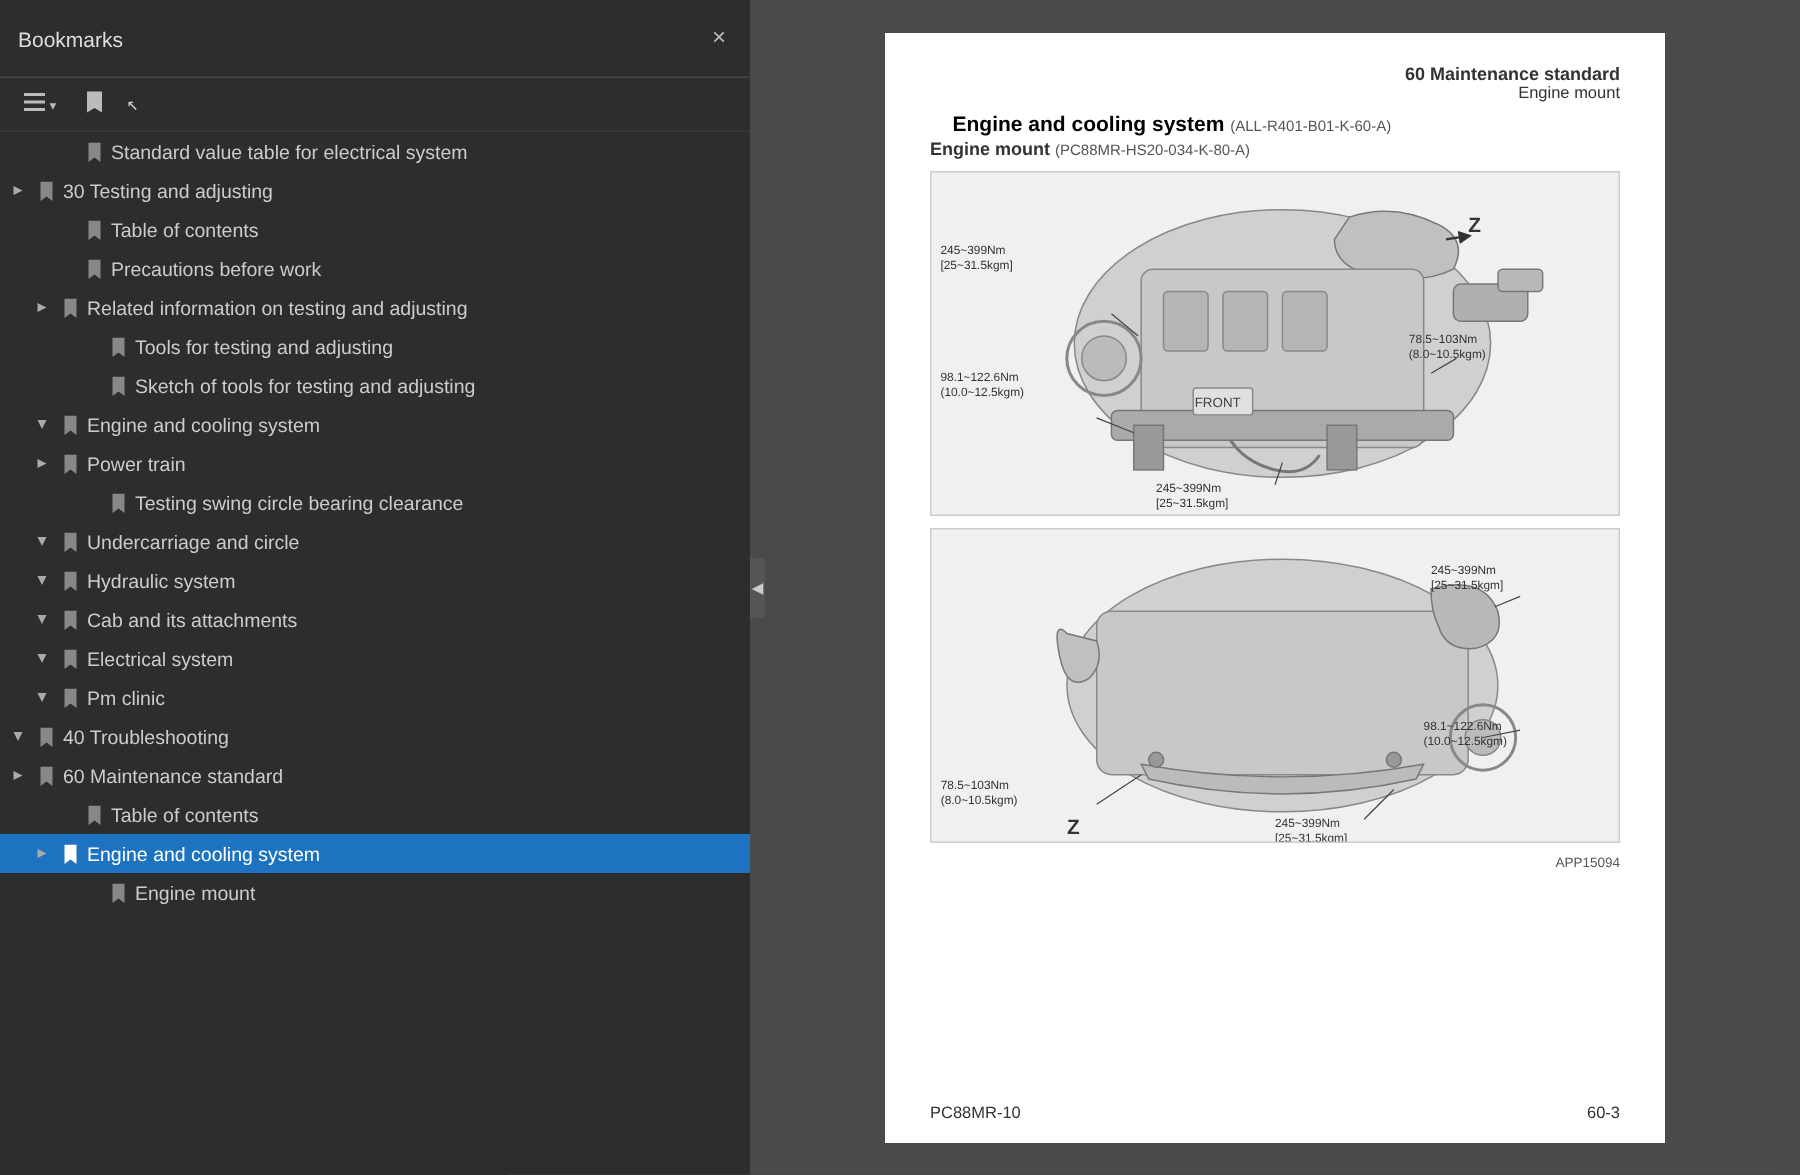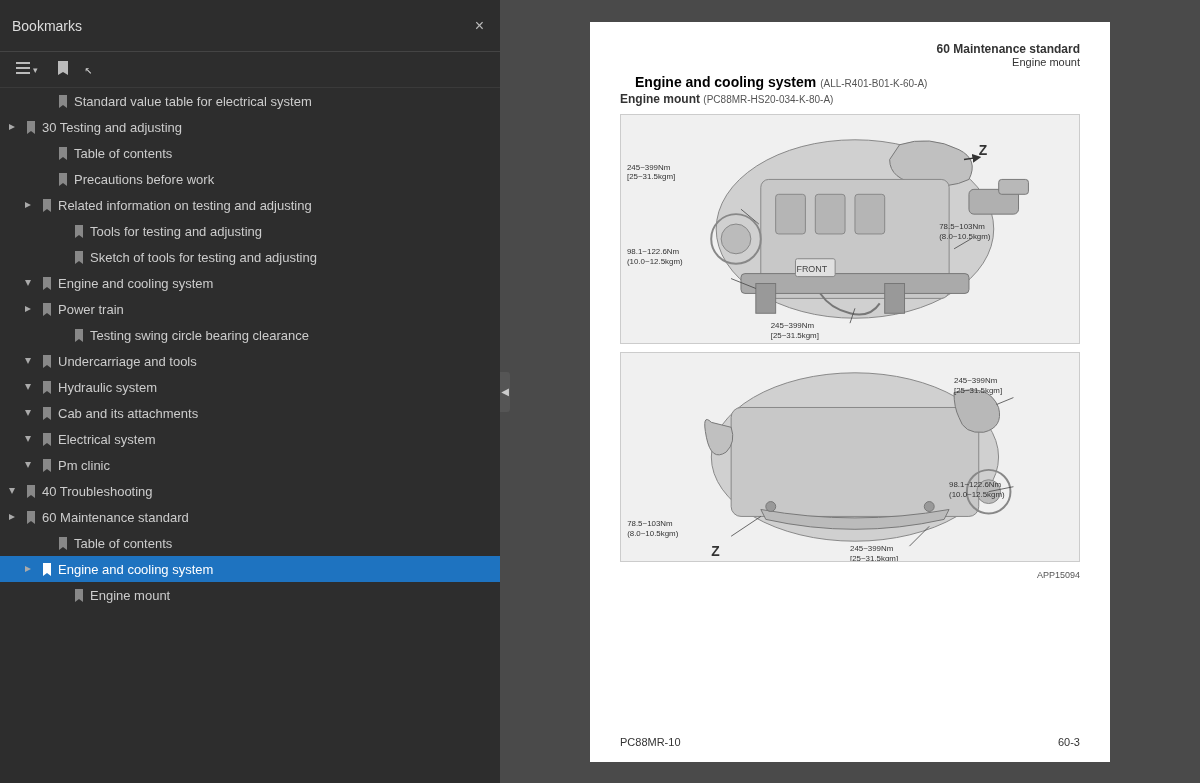--- a/index.html
+++ b/index.html
@@ -397,21 +397,21 @@
         <span class="expand-btn">
           <svg width="10" height="10" viewBox="0 0 10 10">
             <polygon points="2,2 8,2 5,8" fill="#aaa"></polygon>
           </svg>
         </span>
         <span class="bookmark-icon">
           <svg width="10" height="13" viewBox="0 0 10 13">
             <path d="M1 0 h8 v13 l-4-3 -4 3 z" fill="#888"></path>
           </svg>
         </span>
-        <span class="item-label">Undercarriage and tools</span>
+        <span class="item-label">Undercarriage and circle</span>
       </div>
       <div class="tree-item">
         <span class="tree-indent" style="width: 16px; min-width: 16px;"></span>
         <span class="expand-btn">
           <svg width="10" height="10" viewBox="0 0 10 10">
             <polygon points="2,2 8,2 5,8" fill="#aaa"></polygon>
           </svg>
         </span>
         <span class="bookmark-icon">
           <svg width="10" height="13" viewBox="0 0 10 13">

